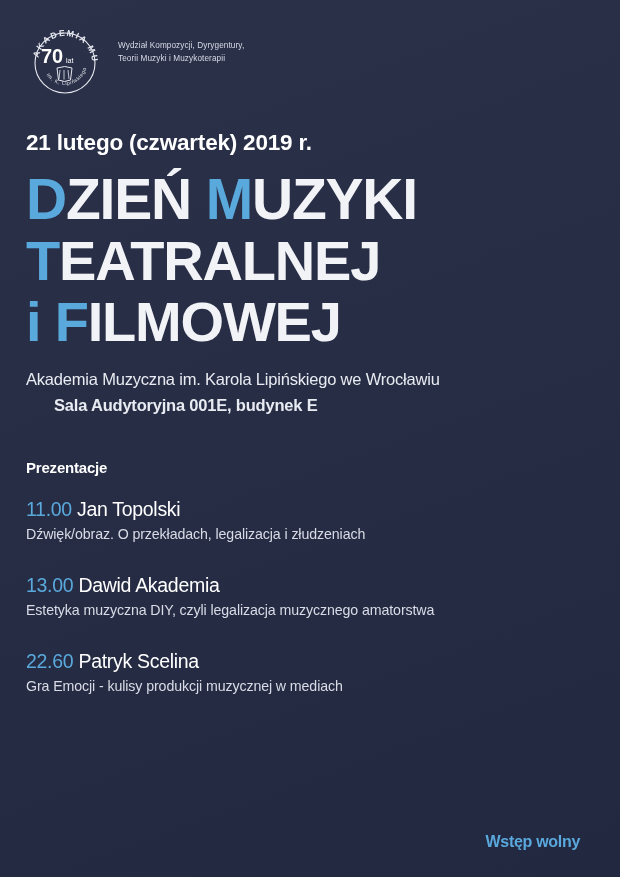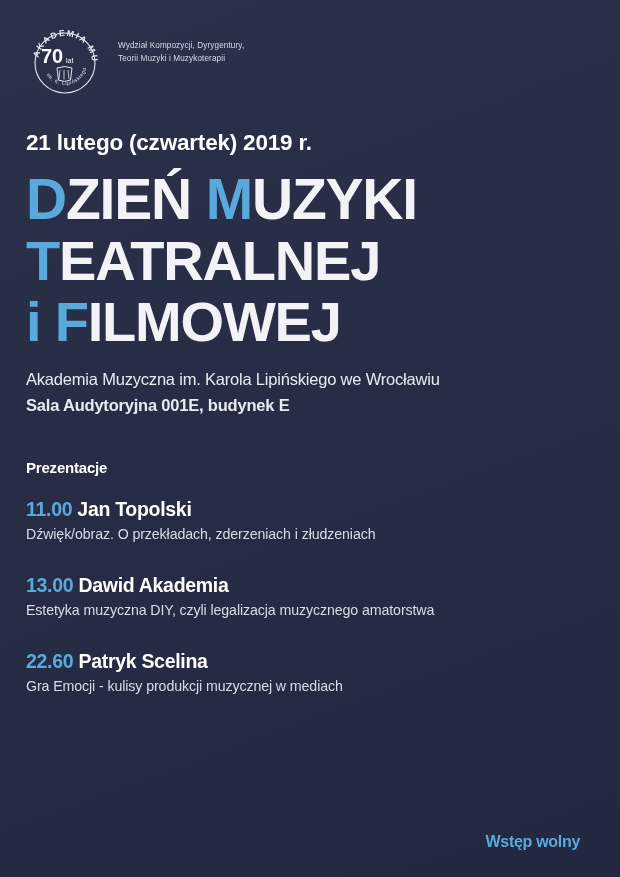--- a/index.html
+++ b/index.html
@@ -81,20 +81,21 @@
   .venue {
     margin-top: 20px;
     font-size: 16.5px;
     color: #e9ebf2;
     letter-spacing: -0.2px;
   }
   .venue.bold {
     font-weight: bold;
     margin-top: 7px;
     font-size: 16.5px;
+    margin-left: 28px;
   }
 
   .section-heading {
     margin-top: 44px;
     font-size: 15px;
     font-weight: bold;
     color: #ffffff;
     letter-spacing: -0.2px;
   }
 
@@ -110,21 +111,21 @@
     left: -42px;
     top: 3px;
     width: 0;
     height: 0;
     border-top: 9px solid transparent;
     border-bottom: 9px solid transparent;
     border-left: 14px solid #4e94c8;
   }
   .item-title {
     font-size: 19.5px;
-    font-weight: bold;
+    font-weight: normal;
     color: #ffffff;
     letter-spacing: -0.3px;
   }
   .item-time { color: #5aa9dd; }
   .item-desc {
     margin-top: 5px;
     font-size: 14.2px;
     color: #d9dce7;
     letter-spacing: -0.1px;
   }
@@ -192,21 +193,21 @@
     <div class="section-heading">Prezentacje</div>
 
     <div class="items">
 
       <div class="item">
         <span class="arrow"></span>
         <div class="item-title">
           <span class="item-time">11.00</span>
           <span>Jan Topolski</span>
         </div>
-        <div class="item-desc">Dźwięk/obraz. O przekładach, zderzeniach i złudzeniach</div>
+        <div class="item-desc">Dźwięk/obraz. O przekładach, legalizacja i złudzeniach</div>
       </div>
 
       <div class="item">
         <span class="arrow"></span>
         <div class="item-title">
           <span class="item-time">13.00</span>
           <span>Dawid Akademia</span>
         </div>
         <div class="item-desc">Estetyka muzyczna DIY, czyli legalizacja muzycznego amatorstwa</div>
       </div>

